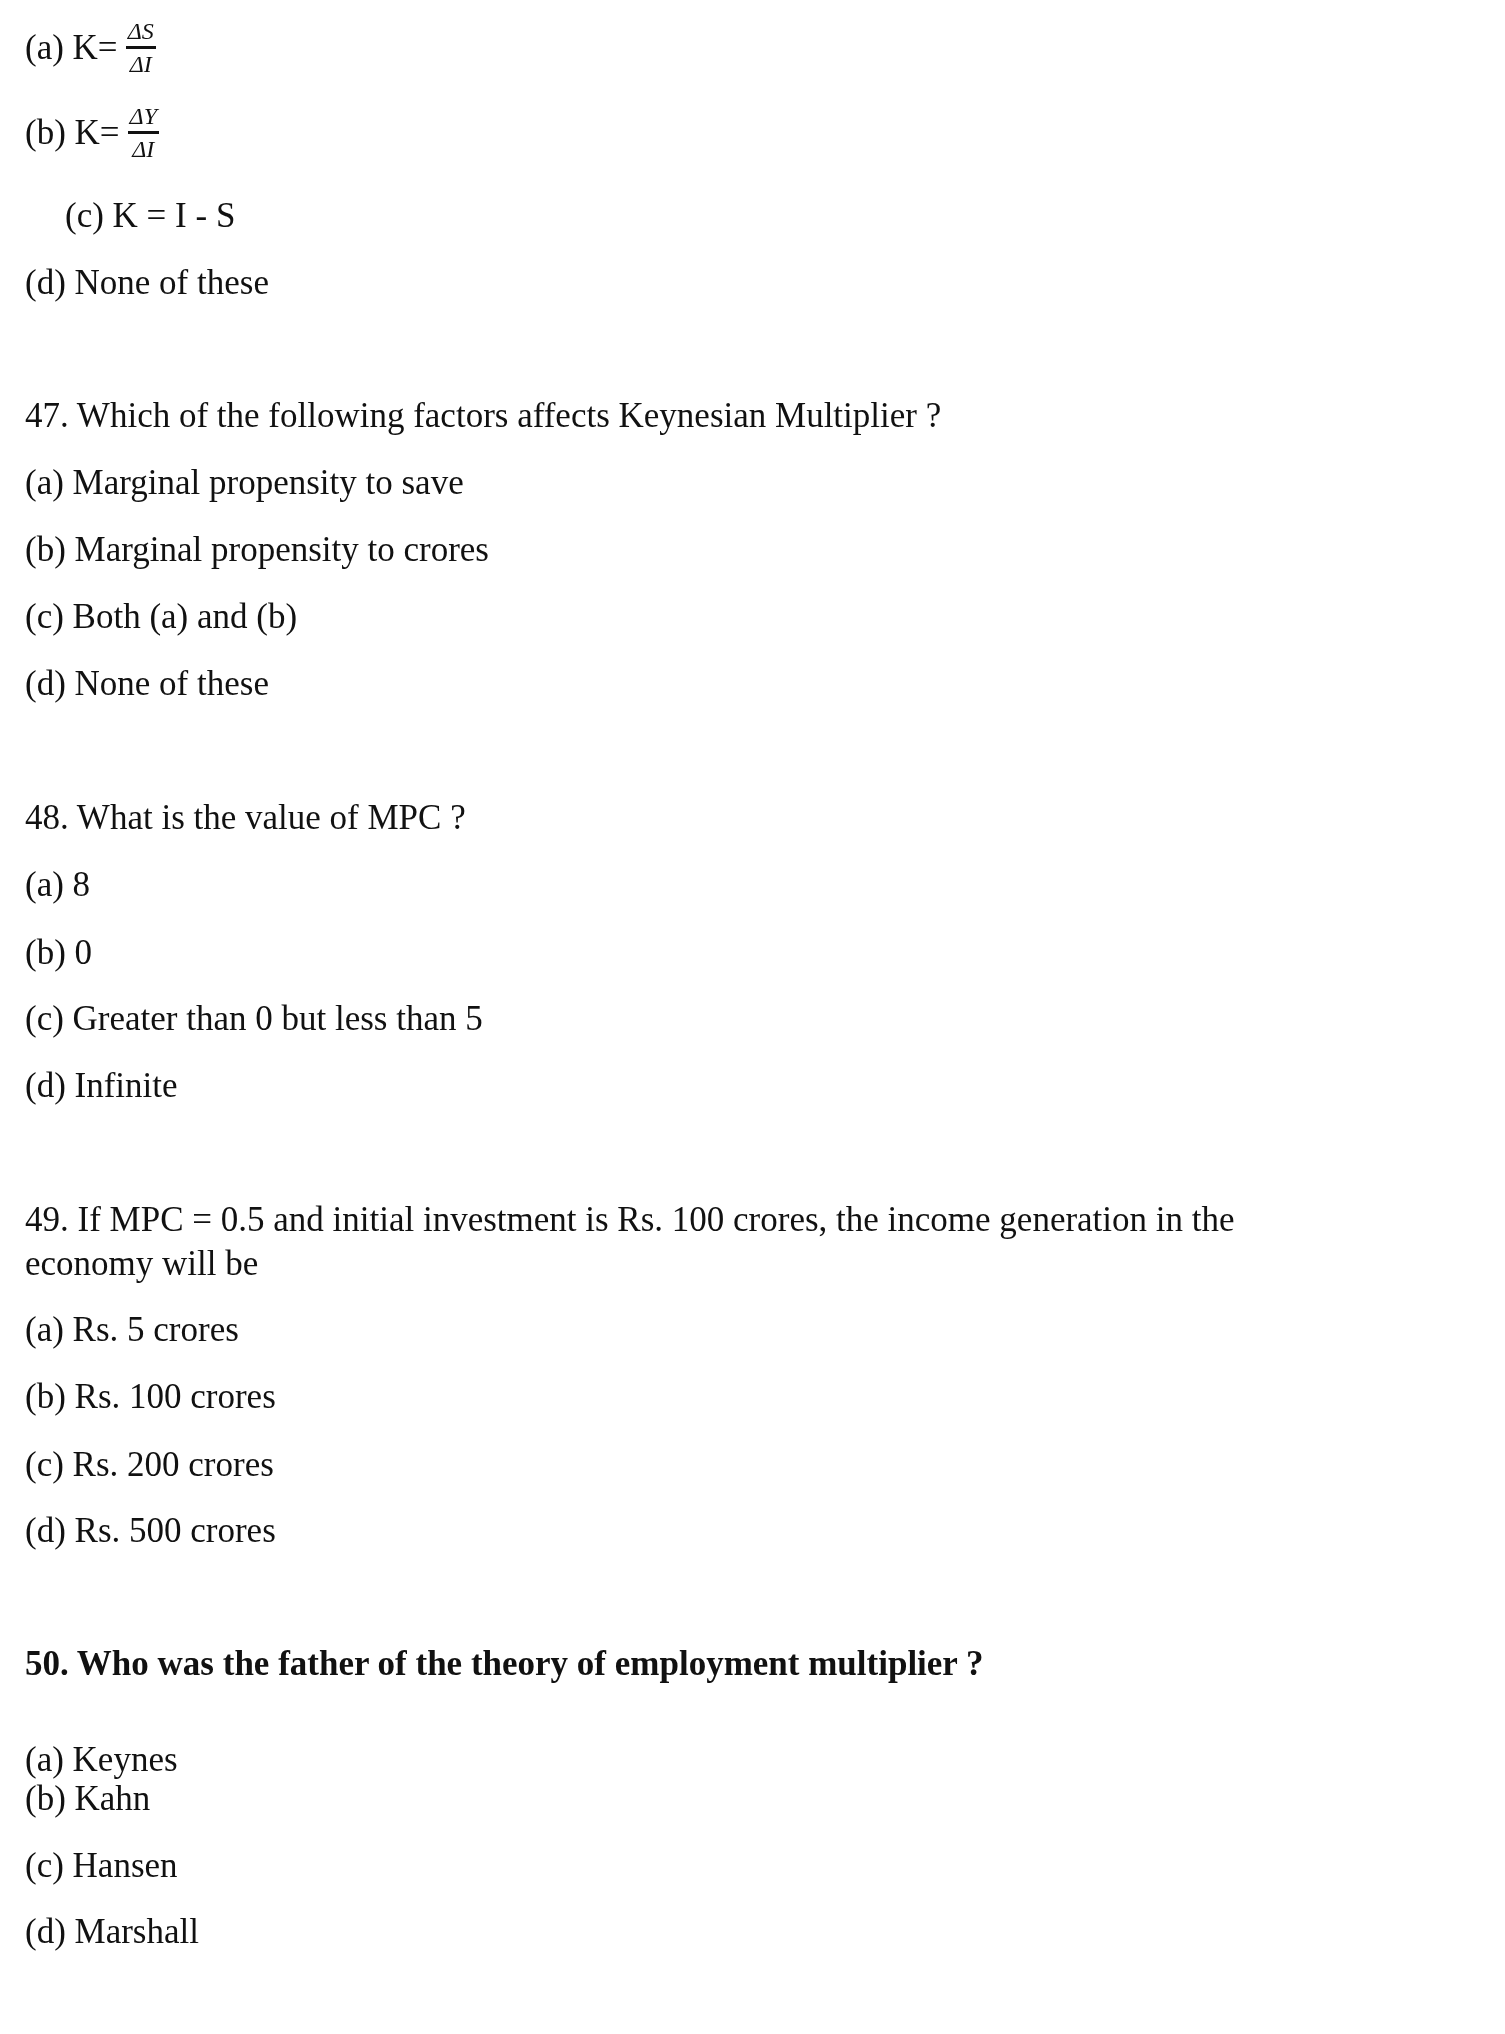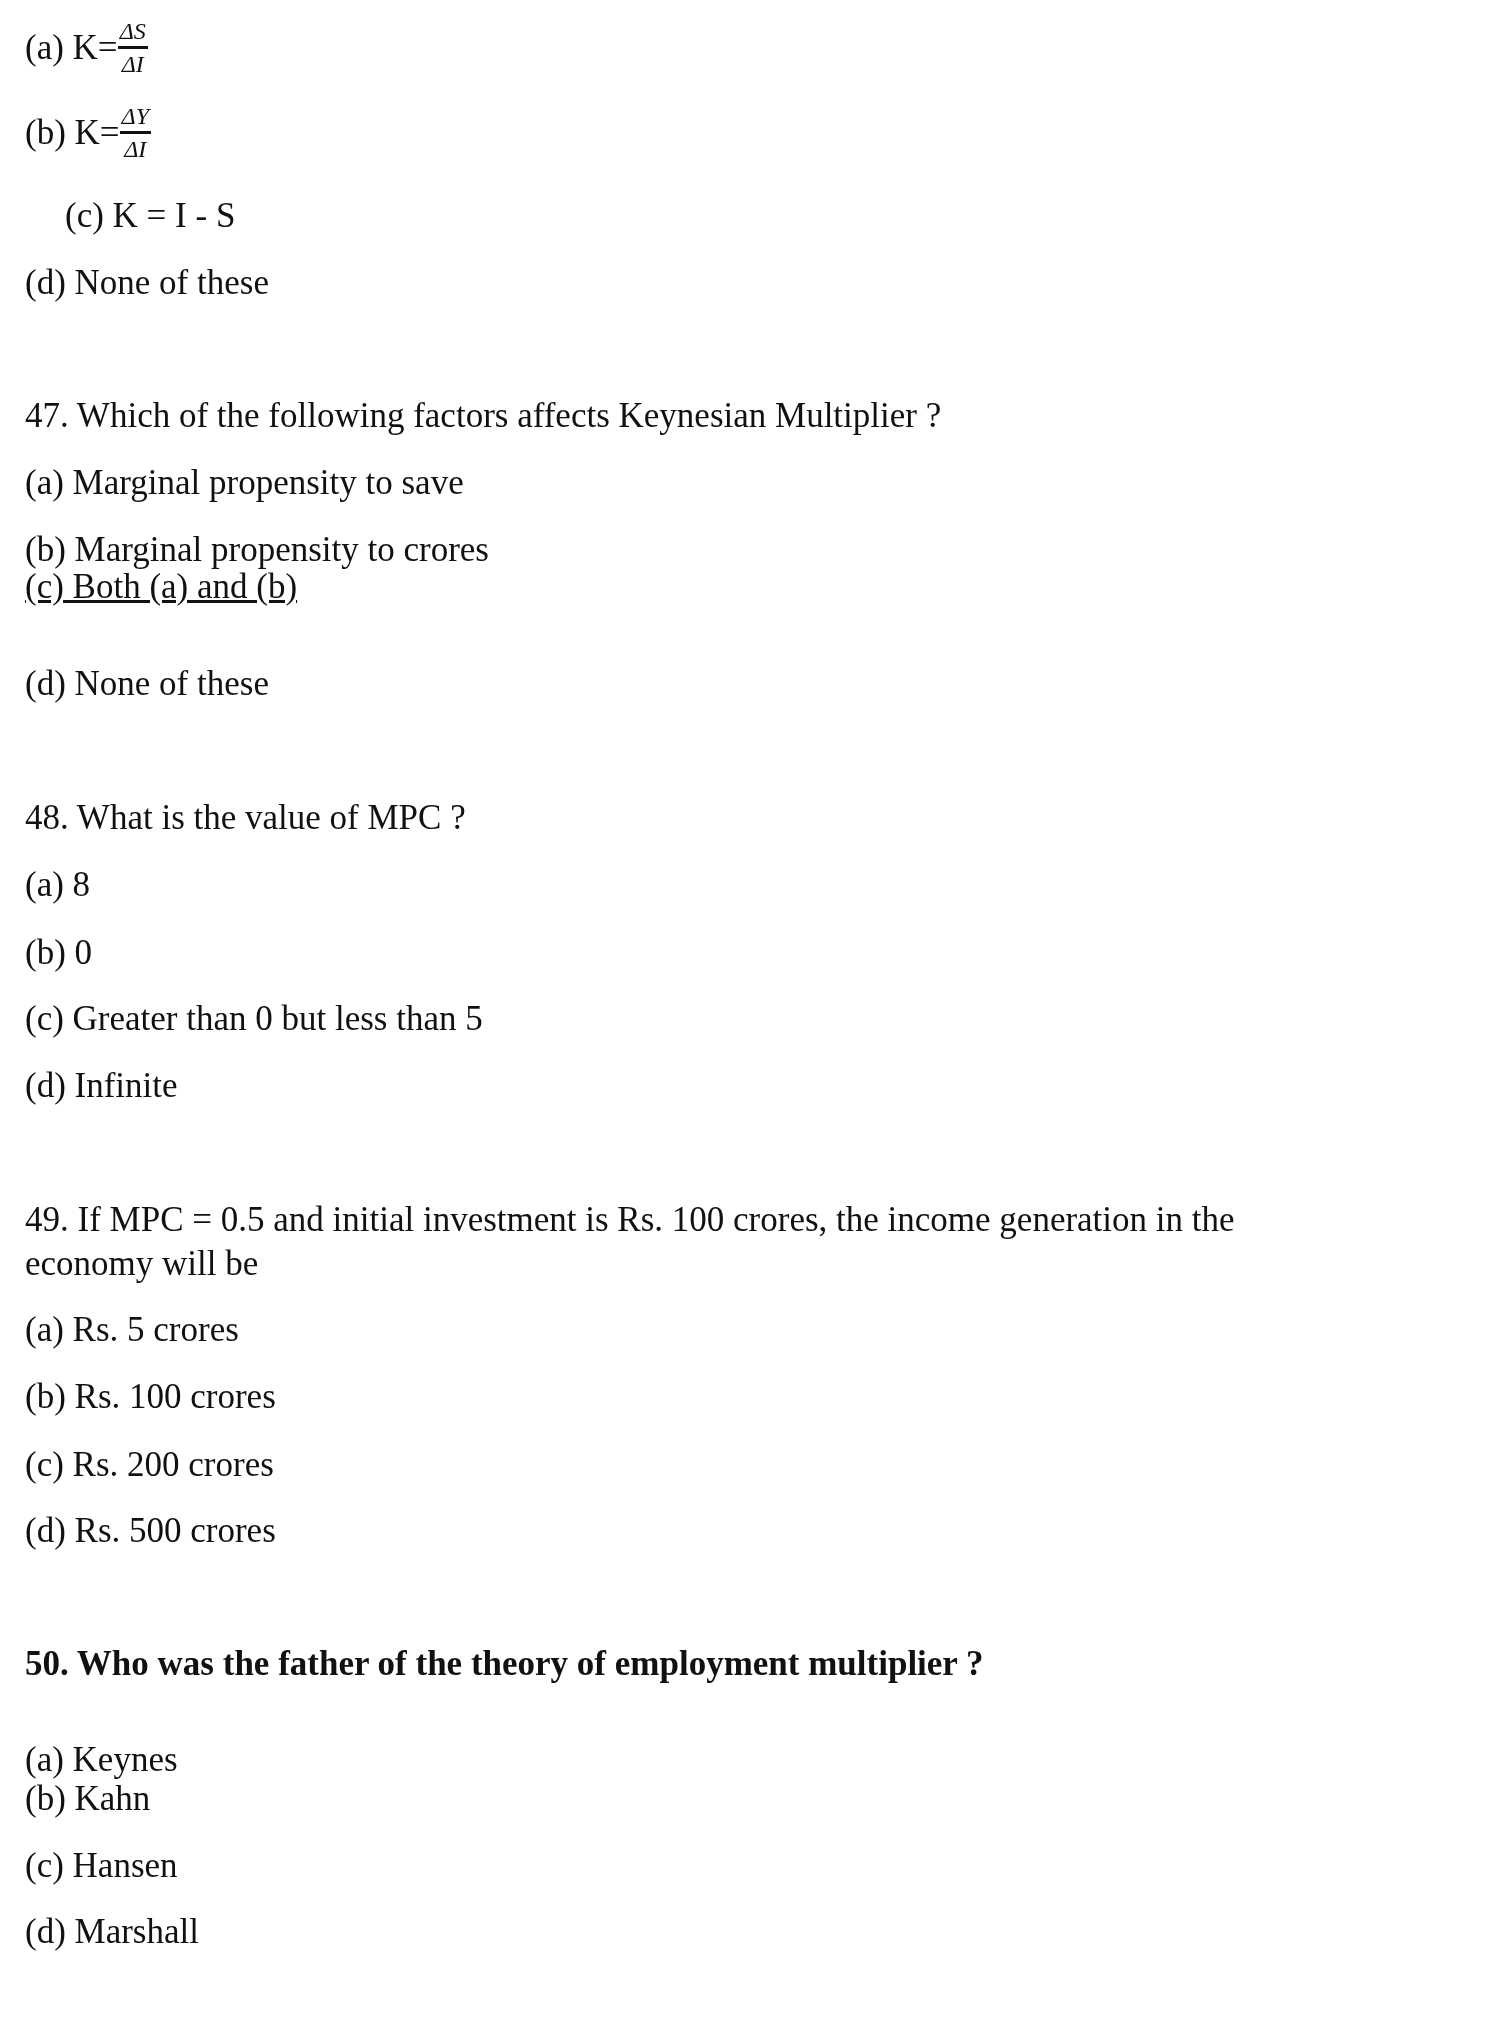--- a/index.html
+++ b/index.html
@@ -8,21 +8,21 @@
     font-family: "Liberation Serif", "DejaVu Serif", serif;
     color: #111111;
   }
   .line {
     position: absolute; left: 25px;
     font-size: 35px; line-height: 40px; white-space: nowrap;
   }
   .frac-line { display: flex; align-items: center; }
   .frac {
     display: inline-flex; flex-direction: column; align-items: center;
-    font-size: 24px; font-style: italic; line-height: 26px;
+    margin-left: 8px; font-size: 24px; font-style: italic; line-height: 26px;
   }
   .frac .num { padding: 0 2px 2px 2px; border-bottom: 3px solid #111; }
   .frac .den { padding-top: 2px; }
 </style>
 </head>
 <body>
 
 <div class="line frac-line" style="top:18px;">
   <span>(a) K=</span>
   <span class="frac">
@@ -36,21 +36,21 @@
     <span class="num">ΔY</span>
     <span class="den">ΔI</span>
   </span>
 </div>
 <div class="line" style="top:196px;margin-left:40px;">(c) K = I - S</div>
 <div class="line" style="top:263px;">(d) None of these</div>
 
 <div class="line" style="top:396px;">47. Which of the following factors affects Keynesian Multiplier ?</div>
 <div class="line" style="top:463px;">(a) Marginal propensity to save</div>
 <div class="line" style="top:530px;">(b) Marginal propensity to crores</div>
-<div class="line" style="top:567px;text-decoration:underline;">(c) Both (a) and (b)</div>
+<div class="line" style="top:597px;">(c) Both (a) and (b)</div>
 <div class="line" style="top:664px;">(d) None of these</div>
 
 <div class="line" style="top:798px;">48. What is the value of MPC ?</div>
 <div class="line" style="top:865px;">(a) 8</div>
 <div class="line" style="top:933px;">(b) 0</div>
 <div class="line" style="top:999px;">(c) Greater than 0 but less than 5</div>
 <div class="line" style="top:1066px;">(d) Infinite</div>
 
 <div class="line" style="top:1200px;">49. If MPC = 0.5 and initial investment is Rs. 100 crores, the income generation in the</div>
 <div class="line" style="top:1244px;">economy will be</div>

